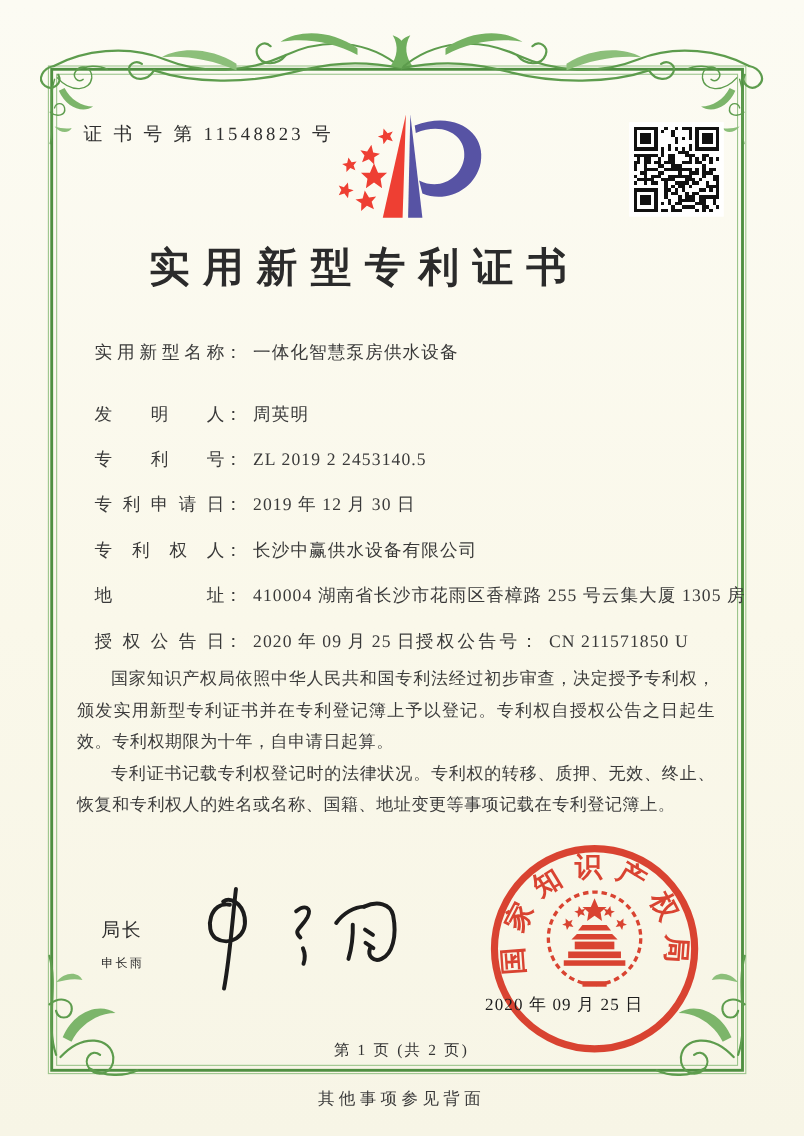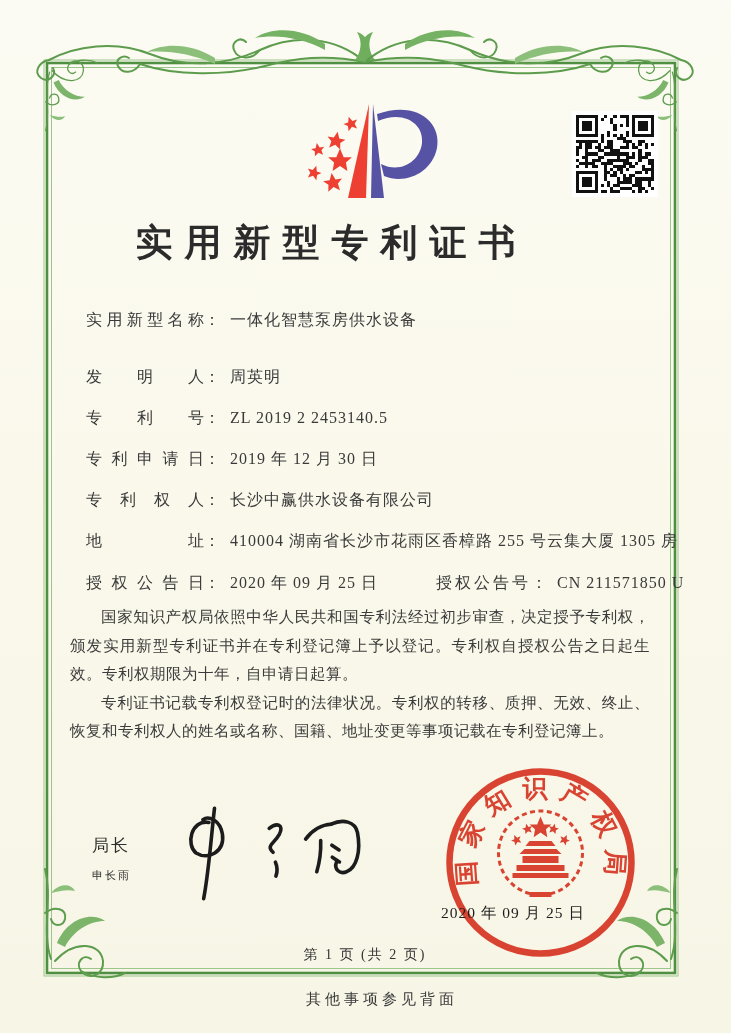--- a/index.html
+++ b/index.html
@@ -16,39 +16,39 @@
   
   .cert-no{left:76px;top:110px;font-size:17px;letter-spacing:3px;color:#2e2e2e;}
   
   .title{left:47px;top:218px;width:569px;text-align:center;font-size:37px;font-weight:bold;
          letter-spacing:12px;color:#2b2b2b;}
   
   .field-row{position:absolute;left:86px;font-size:16px;color:#3a3a3a;white-space:nowrap;}
   .f-label{display:inline-block;width:118px;text-align:justify;text-align-last:justify;vertical-align:bottom;}
   .f-colon{display:inline-block;margin-right:10px;}
   .f-value{letter-spacing:1px;}
-  .grant-pair2{margin-left:58px;}
+  .grant-pair2{}
   .grant-pair2 .f-label2{letter-spacing:3px;}
   
   .paras{left:70px;top:604px;width:580px;font-size:15.5px;line-height:28.5px;
          text-align:justify;color:#3c3c3c;letter-spacing:0.5px;}
   .paras p{margin:0;text-indent:2em;font-family:Liberation Mono, monospace;}
   
   .signer-title{left:92px;top:834px;font-size:17px;letter-spacing:2px;color:#2e2e2e;}
   .signer-name{left:92px;top:868px;font-size:11px;letter-spacing:2px;color:#2e2e2e;}
   #signature-svg{left:180px;top:800px;}
   
   #seal-svg{left:438px;top:760px;mix-blend-mode:multiply;}
   .seal-date{left:441px;top:903px;width:180px;font-size:15.5px;color:#1e1e1e;letter-spacing:1px;z-index:5;}
   
   .qr-box{left:572px;top:111px;width:86px;height:86px;background:#fff;padding:4px;box-sizing:border-box;}
   #logo-svg{left:296px;top:98px;}
   
   .page-num{left:15px;top:946px;width:700px;text-align:center;font-size:14px;color:#333;letter-spacing:2px;}
-  .back-note{left:32px;top:990px;width:700px;text-align:center;font-size:15px;color:#3a3a3a;letter-spacing:4px;}
+  .back-note{left:15px;top:990px;width:700px;text-align:center;font-size:15px;color:#3a3a3a;letter-spacing:4px;}
 </style>
 </head>
 <body>
 
 <div class="page">
 
   <svg id="frame-svg" width="731" height="1033" viewBox="0 0 731 1033">
     <defs>
       <g id="band-half" stroke="#5d9c4d" stroke-width="2" fill="none" stroke-linecap="round">
         <path d="M0,10 C -30,-16 -70,-18 -105,-2 C -140,14 -180,16 -215,2 C -250,-12 -290,-6 -316,8"></path>
@@ -76,20 +76,21 @@
 
     <use href="#band-half" transform="translate(365,52)"></use>
     <use href="#band-half" transform="translate(365,52) scale(-1,1)"></use>
 
     <use href="#corner-fl" transform="translate(47,973)"></use>
     <use href="#corner-fl" transform="translate(675,973) scale(-1,1)"></use>
     <use href="#corner-fl" transform="translate(47,63) scale(0.65,-0.65)"></use>
     <use href="#corner-fl" transform="translate(675,63) scale(-0.65,-0.65)"></use>
   </svg>
 
+  <div class="abs cert-no">证 书 号 第 11548823 号</div>
 
   <svg id="logo-svg" class="abs" width="155" height="110" viewBox="0 0 155 110">
     <defs>
       <path id="star" d="M0,-10 L2.94,-3.09 L9.51,-3.09 L4.76,1.18 L5.88,8.09 L0,4 L-5.88,8.09 L-4.76,1.18 L-9.51,-3.09 L-2.94,-3.09 Z"></path>
     </defs>
     <polygon points="73,6 52,100 70,100" fill="#ee3f33"></polygon>
     <polygon points="77,6 75,100 88,100" fill="#5753a4"></polygon>
     <path d="M 81,16 C 120,2 146,24 141,50 C 136,75 109,87 88,78 L 85,66 C 105,76 124,63 126,45 C 128,26 108,12 82,23 Z" fill="#5753a4"></path>
     <use href="#star" transform="translate(55,26) scale(0.75) rotate(-18)" fill="#ee3f33"></use>
     <use href="#star" transform="translate(40,43) scale(0.95) rotate(10)" fill="#ee3f33"></use>

